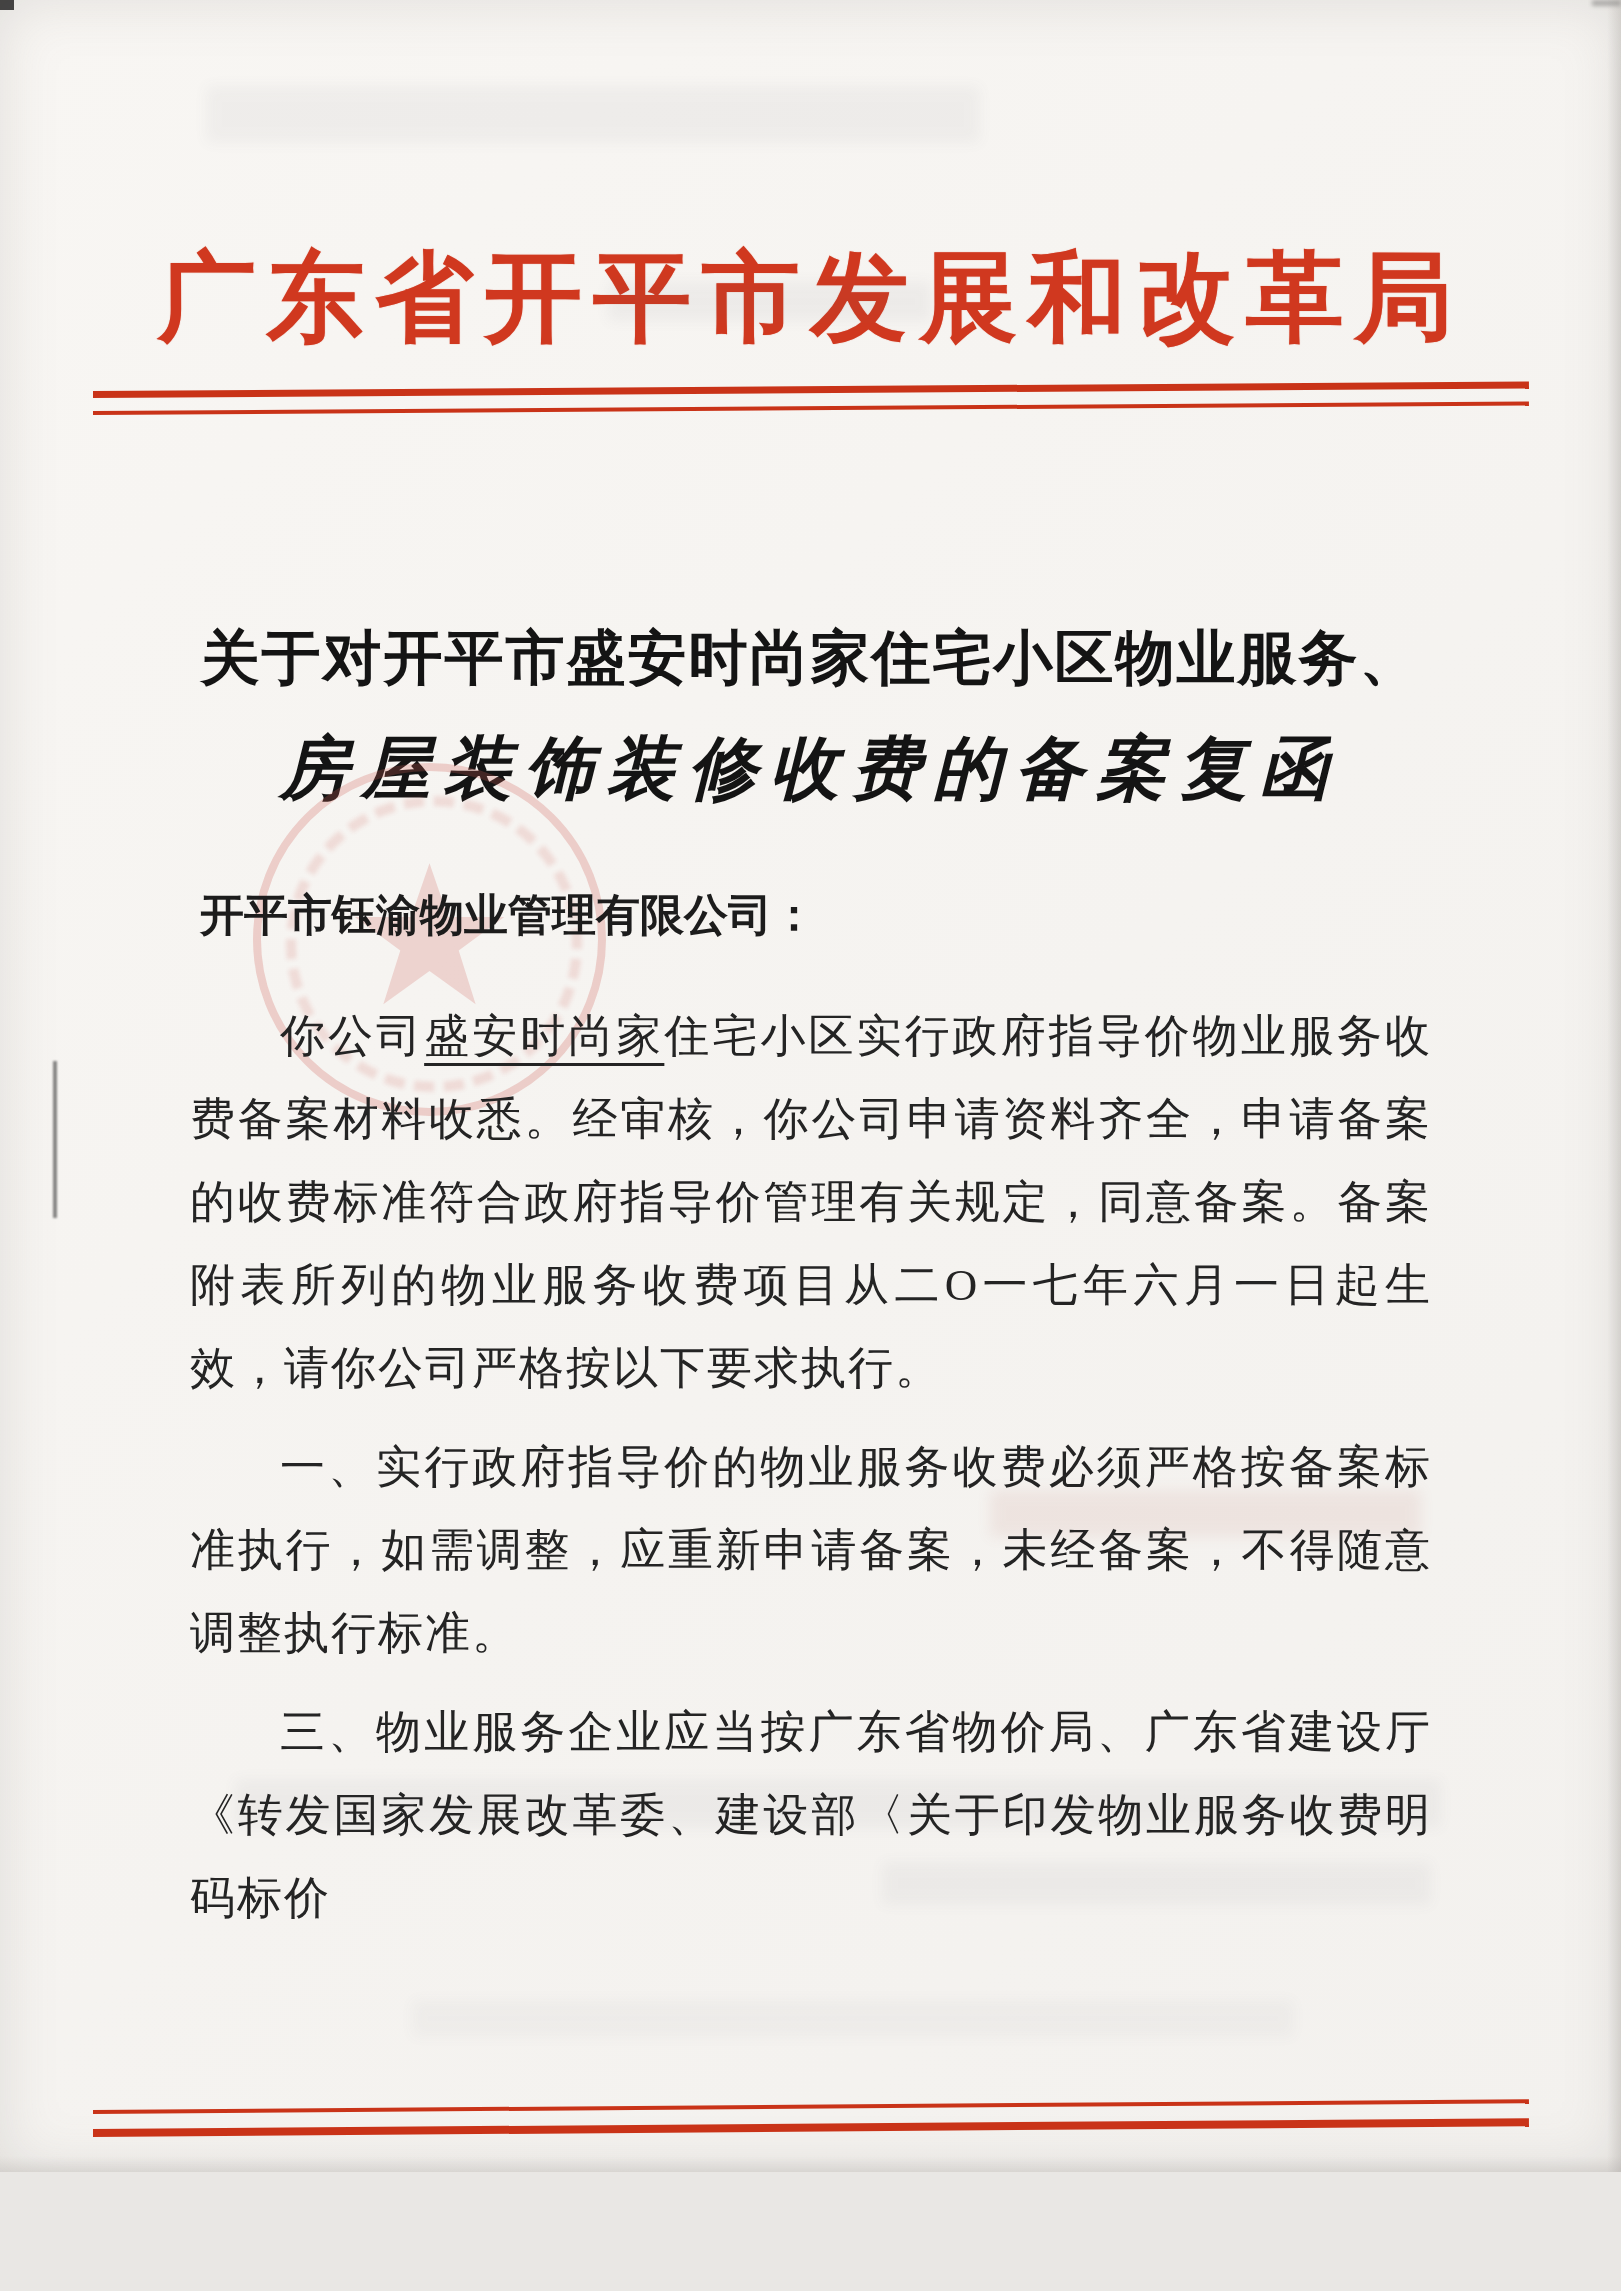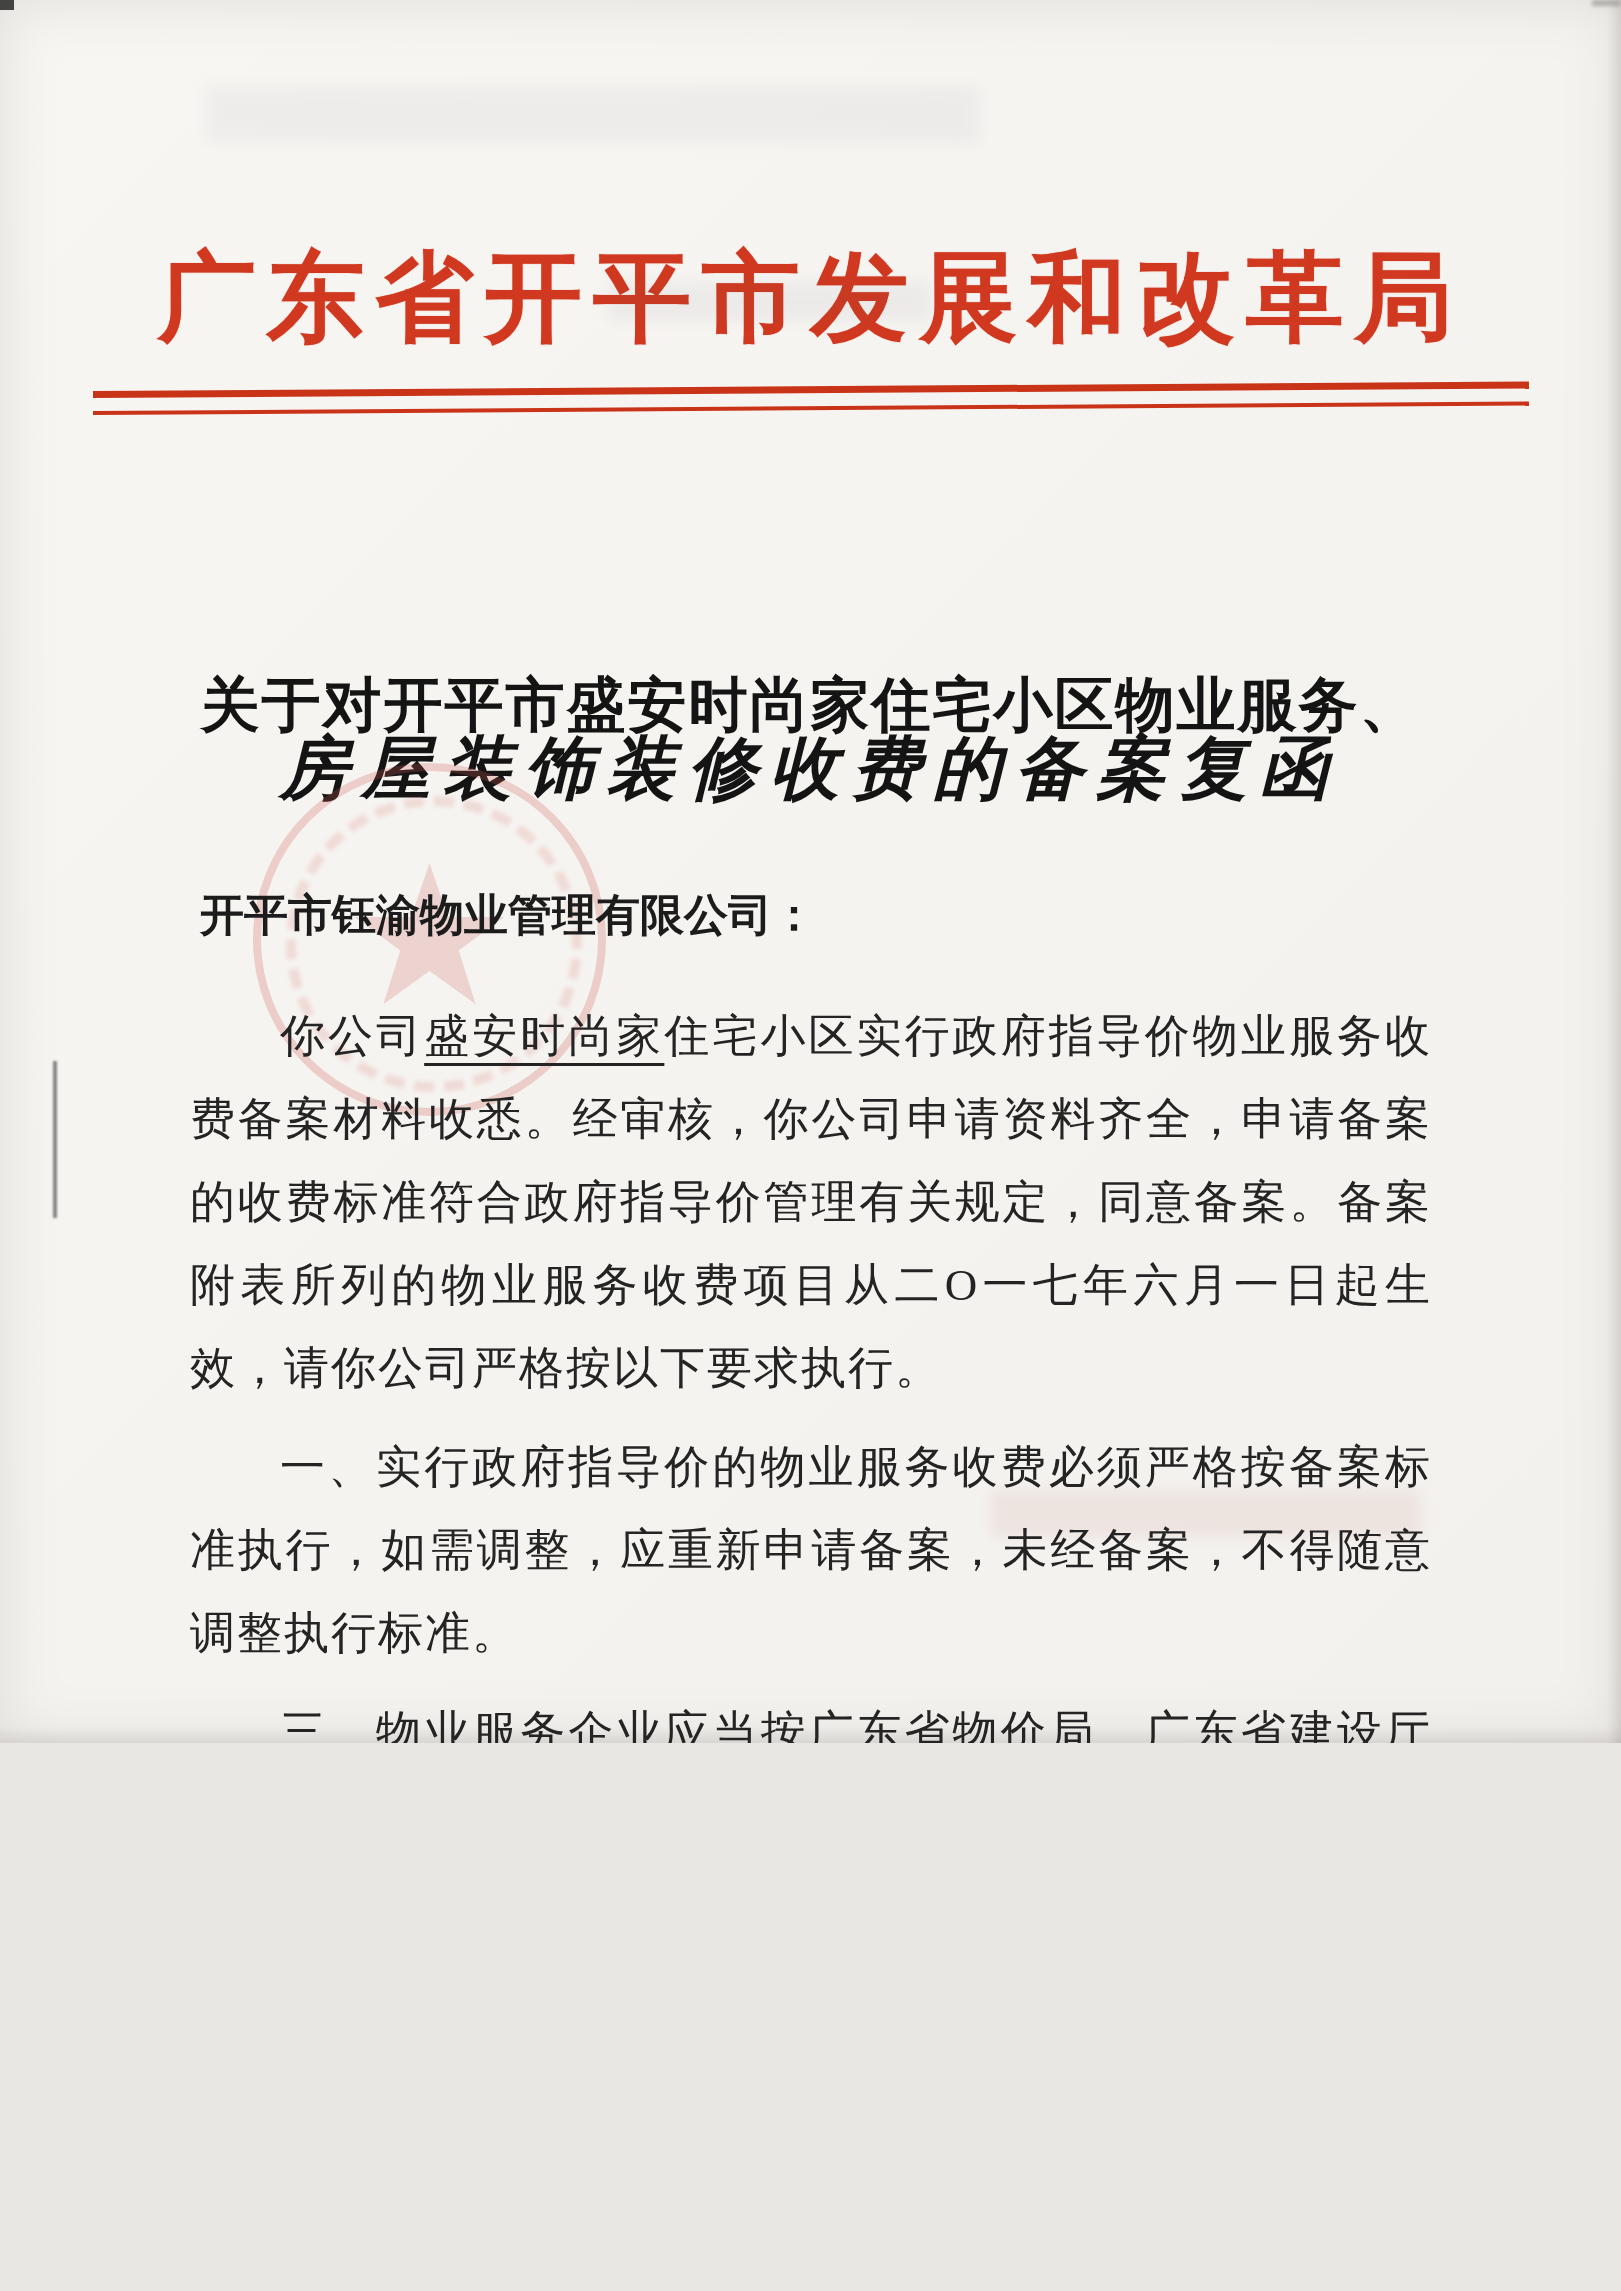--- a/index.html
+++ b/index.html
@@ -2,21 +2,21 @@
 <html><head>
 <meta charset="utf-8">
 <style>
   html,body{margin:0;padding:0;}
   body{
     width:1621px;height:2292px;
     background:#e9e7e4;
     font-family:"Liberation Serif","DejaVu Serif",serif;
   }
   .paper{
-    position:relative;width:1621px;height:1743px;overflow:hidden;
+    position:relative;width:1621px;height:2172px;overflow:hidden;
     background:linear-gradient(135deg,#f8f6f3 0%,#f5f3f0 55%,#f3f1ee 100%);
     box-shadow:inset 0 0 59px rgba(120,115,110,0.18);
   }
   
   .agency{
     position:absolute;top:233px;left:0;width:100%;
     text-align:center;
     font-size:98px;font-weight:bold;letter-spacing:10.8px;
     color:#d0381f;
     text-shadow:0 0 1px rgba(208,56,31,.6);
@@ -32,21 +32,21 @@
   .rule-bottom-2{top:2129px;height:7.8px;transform:rotate(-0.43deg);}
   .doc-number{
     position:absolute;top:461px;left:882px;
     font-size:42px;color:#2b2b2b;letter-spacing:2.9px;white-space:nowrap;
   }
   
   .doc-title{
     position:absolute;left:0;width:100%;text-align:center;
     font-weight:bold;color:#141414;white-space:nowrap;
   }
-  .doc-title-1{top:619px;font-size:59px;letter-spacing:2px;margin-top:47px;}
+  .doc-title-1{top:619px;font-size:59px;letter-spacing:2px;}
   .doc-title-2{top:723px;font-size:69px;letter-spacing:12.7px;font-style:italic;}
   
   .seal{
     position:absolute;left:253px;top:763px;width:353px;height:353px;
     opacity:.85;filter:blur(0.6px);z-index:1;pointer-events:none;
   }
   .seal .ring{
     position:absolute;left:0;top:0;width:337px;height:337px;
     border:8.8px solid rgba(205,92,84,0.30);border-radius:50%;
   }

